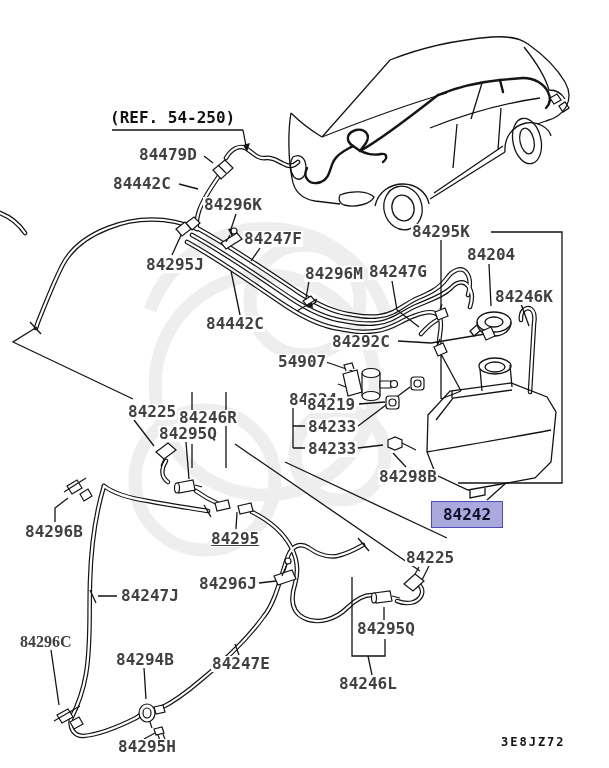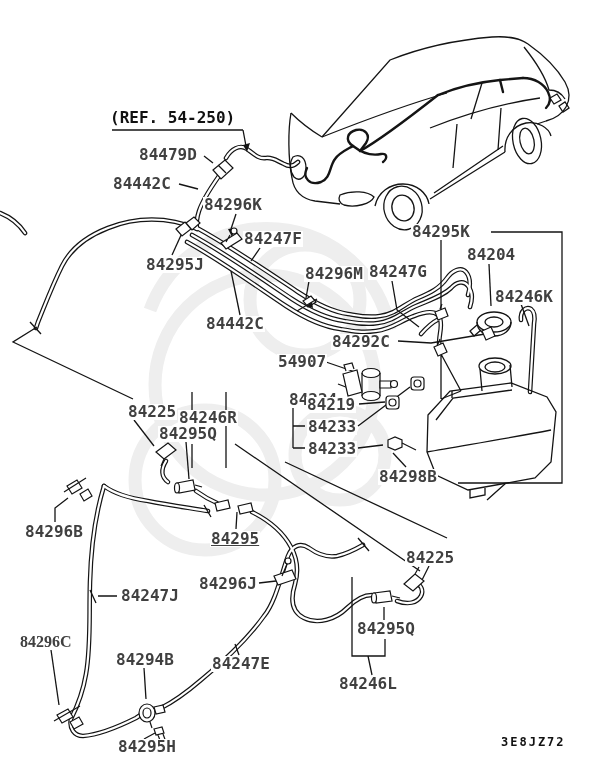--- a/index.html
+++ b/index.html
@@ -204,20 +204,21 @@
     <path d="M57,715 L68,709 L73,717 L62,723 Z M70,722 L79,717 L83,724 L74,729 Z M54,721 L80,706"></path>
     <ellipse cx="147" cy="713" rx="8" ry="9"></ellipse>
     <ellipse cx="147" cy="713" rx="4" ry="5"></ellipse>
     <path d="M154,707 L163,705 L165,712 L156,714 Z M150,722 L152,728"></path>
     <path d="M154,729 L162,727 L164,733 L156,735 Z M158,735 L161,743 L166,742 L163,734"></path>
   </g>
 </svg>
 
 <div id="labels">
   <div id="ref-note">(REF. 54-250)</div>
+  <div id="highlight-box" style="left: 431px; top: 501px; width: 70px; height: 25px; background: rgb(169, 169, 222); border: 1.6px solid rgb(77, 77, 184);">84242</div>
   <div id="drawing-code">3E8JZ72</div>
 <div class="plabel" style="left: 138px; top: 147px;">84479D</div>
       <div class="plabel" style="left: 112px; top: 176px;">84442C</div>
       <div class="plabel" style="left: 203px; top: 197px;">84296K</div>
       <div class="plabel" style="left: 243px; top: 231px;">84247F</div>
       <div class="plabel" style="left: 145px; top: 257px;">84295J</div>
       <div class="plabel" style="left: 278px; top: 266px; margin-left: 26px;">84296M</div>
       <div class="plabel" style="left: 368px; top: 264px;">84247G</div>
       <div class="plabel" style="left: 411px; top: 224px;">84295K</div>
       <div class="plabel" style="left: 466px; top: 247px;">84204</div>

